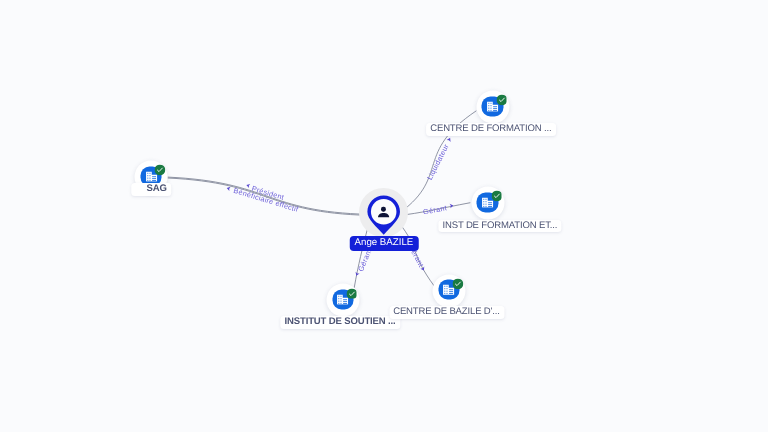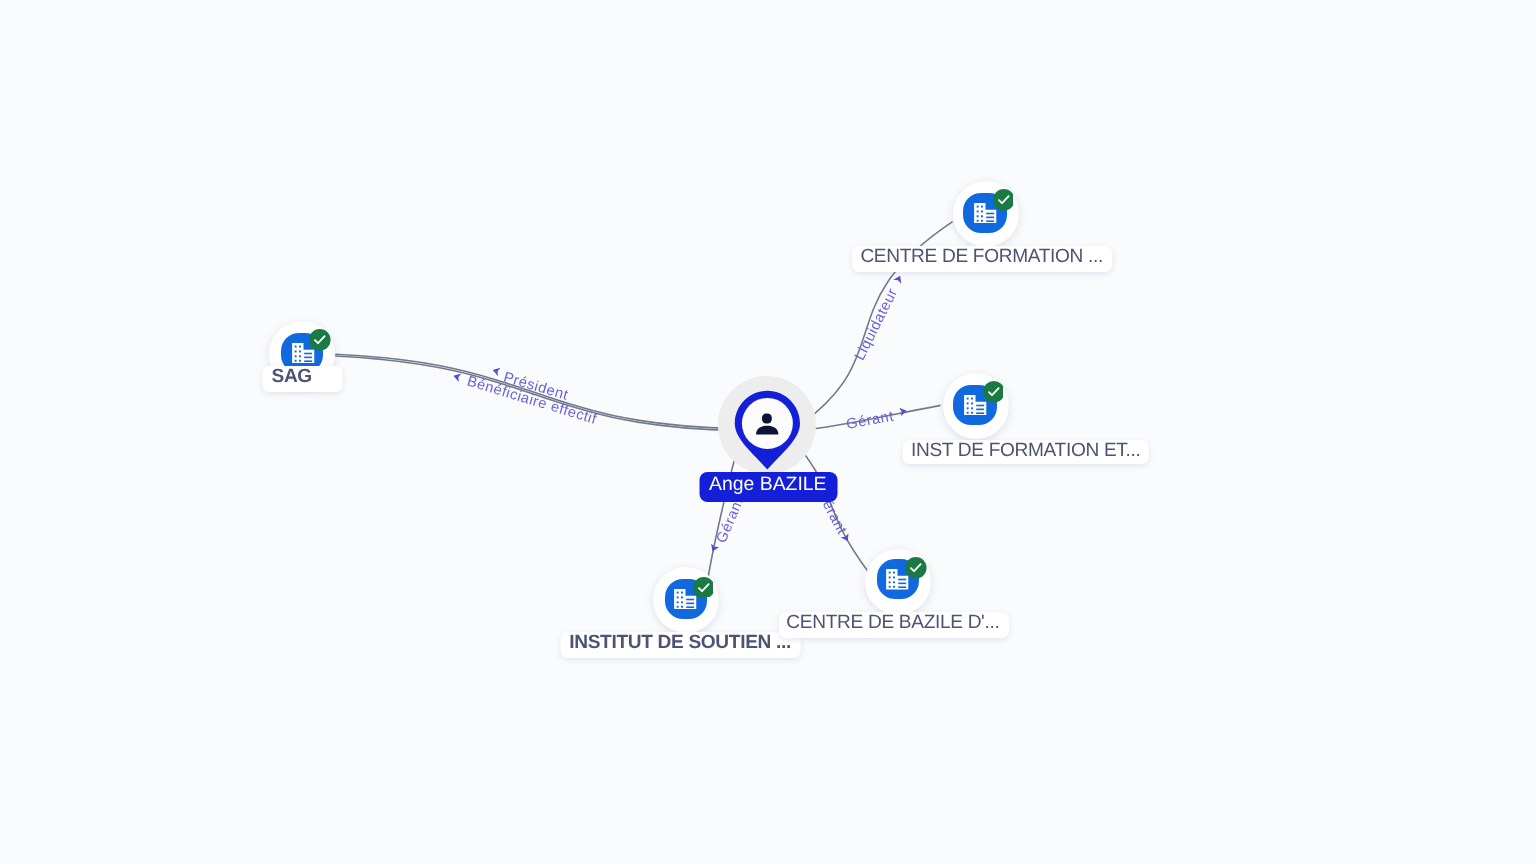--- a/index.html
+++ b/index.html
@@ -9,21 +9,21 @@
   svg.layer{position:absolute;left:0;top:0;width:768px;height:432px;overflow:visible;}
   .node{position:absolute;transform:translate(-50%,-50%);}
   .co-circle{position:absolute;left:0;top:0;width:33px;height:33px;border-radius:50%;background:#fff;
              box-shadow:0 1px 4px rgba(70,80,120,.16);}
   .co-inner{position:absolute;left:5.9px;top:5.9px;width:21.2px;height:20.0px;border-radius:9px;background:#1169e0;}
   .co-inner svg{position:absolute;left:4.6px;top:5.1px;}
   .badge{position:absolute;left:20px;top:2.4px;width:10.8px;height:10.8px;}
   .lbl{position:absolute;background:#fff;border-radius:3.5px;color:#4c5373;
        font-size:9.55px;line-height:12.9px;height:12.9px;letter-spacing:-0.16px;
        white-space:nowrap;padding:0 4.4px 0 4.1px;box-sizing:border-box;min-width:39.5px;
-       text-align:left;
+       text-align:right;
        box-shadow:0 1px 3px rgba(70,80,120,.13);transform:translateX(-50%);}
   .pin-halo{position:absolute;left:-1.8px;top:-1.0px;width:48.5px;height:48.5px;border-radius:50%;background:#ededee;}
   .pin-lbl{position:absolute;background:#1420d8;color:#fff;border-radius:4px;font-size:9.7px;
            line-height:14.6px;height:14.6px;padding:0 5.2px 0 4.6px;white-space:nowrap;transform:translateX(-50%);text-align:center;}
   .elbl{position:absolute;color:#6b5ed8;font-size:7.3px;line-height:7.3px;white-space:nowrap;letter-spacing:.28px;}
 </style>
 </head>
 <body>
 
 <div id="graph">
@@ -131,21 +131,21 @@
                 <rect x="13.0" y="17.1" width="7.8" height="1.6"></rect>
               </g>
             </svg>
           </div>
         </div>
         <div class="badge"><svg width="10.8" height="10.8" viewBox="0 0 16 16">
             <circle cx="8" cy="8" r="8" fill="#1a7a42"></circle>
             <path d="M4.4 8.3 L6.7 10.5 L11.6 5.3" fill="none" stroke="#fff" stroke-width="1.35" stroke-linecap="round" stroke-linejoin="round"></path>
           </svg></div>
       </div>
-      <div class="lbl" style="left: 513px; top: 219.6px;">INST DE FORMATION ET...</div>
+      <div class="lbl" style="left: 500px; top: 219.6px;">INST DE FORMATION ET...</div>
       <div class="node" style="left: 342.7px; top: 300px; width: 33px; height: 33px;">
         <div class="co-circle">
           <div class="co-inner">
             <svg width="12.2" height="10.3" viewBox="0 0 24 20.2">
               <path fill="#fff" d="M1.1 0h11.2v20.2H1.1V0zM10.5 6.6H22.9V20.2H10.5V6.6z"></path>
               <g fill="#1169e0">
                 <rect x="3.6" y="2.5" width="1.9" height="1.9"></rect>
                 <rect x="7.9" y="2.5" width="1.9" height="1.9"></rect>
                 <rect x="3.6" y="7.3" width="1.9" height="1.9"></rect>
                 <rect x="7.9" y="7.3" width="1.9" height="1.9"></rect>

